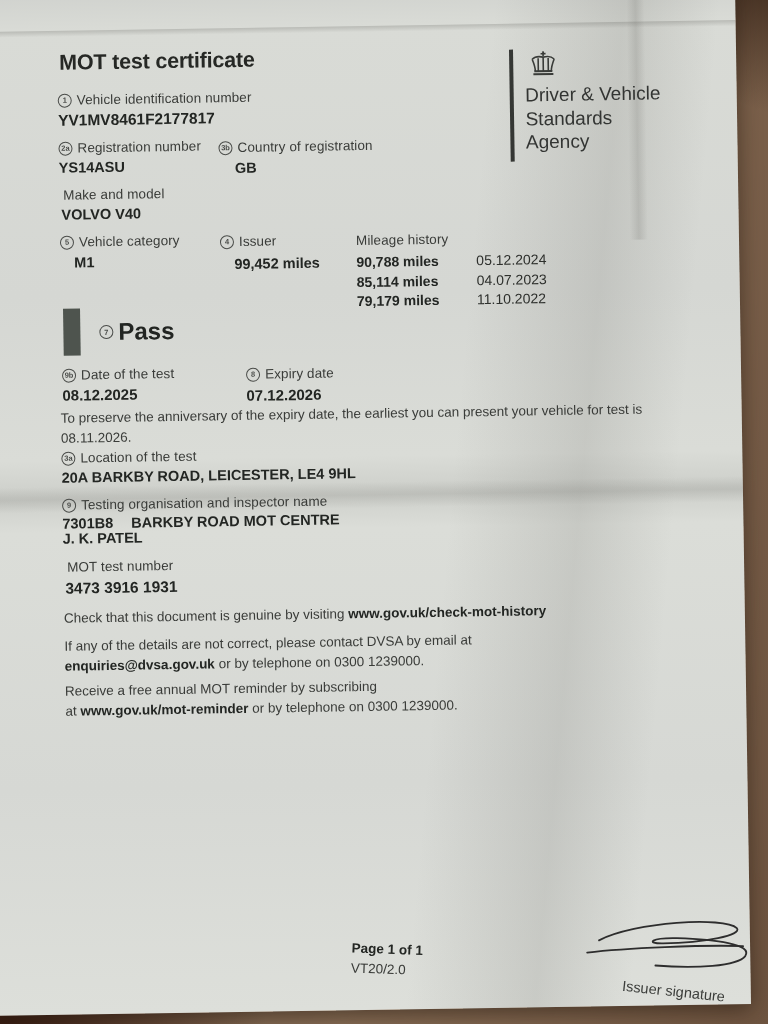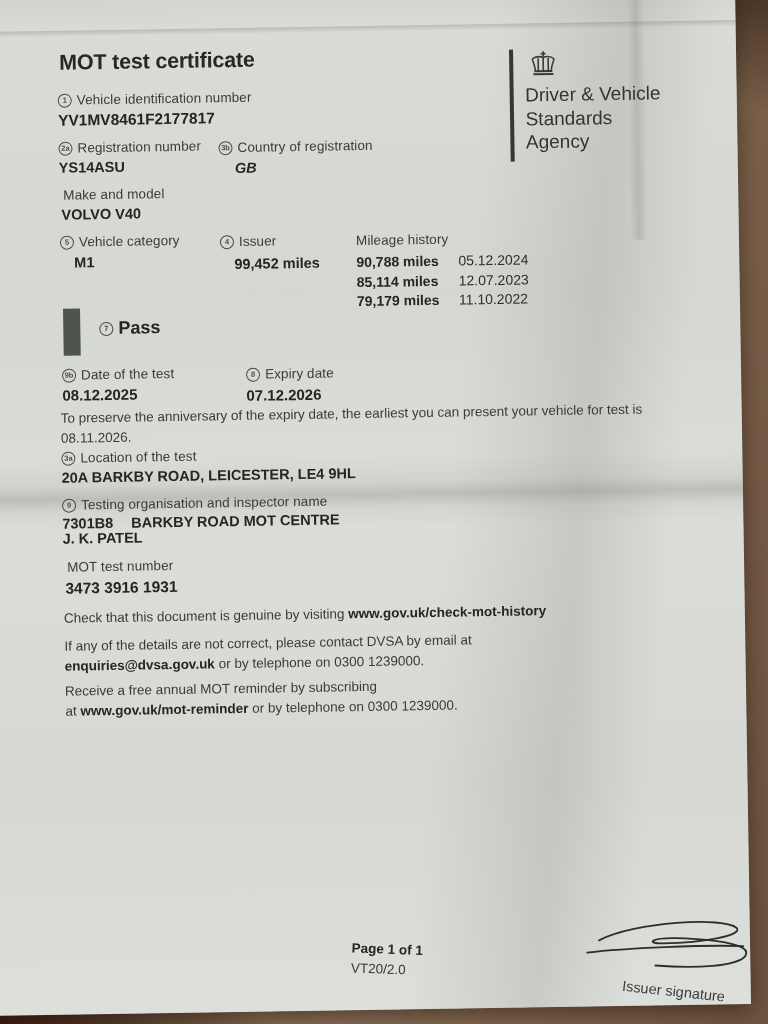--- a/index.html
+++ b/index.html
@@ -39,26 +39,26 @@
     vertical-align:-2px; flex:none;
   }
   .row { display:flex; align-items:center; }
   .title { font-size:21.5px; font-weight:bold; color:#26282
   5; color:#262825; letter-spacing:-0.2px; }
   .logo-bar { width:3.5px; height:112px; background:#35373
   4; background:#353734; }
   .logo-text { font-size:19px; line-height:23.5px; color:#333
   533; color:#333533; }
   .pass-bar { width:17px; height:47px; background:#4e544e; }
-  .pass-word { font-size:18px; font-weight:bold; color:#222522; }
+  .pass-word { font-size:24px; font-weight:bold; color:#222522; }
   .note { font-size:13.5px; color:#3a3c39; line-height:20px; }
   .b { font-weight:bold; color:#232623; }
   .hist-row { display:flex; font-size:14px; line-height:19.5px; }
   .hist-miles { font-weight:bold; width:102px; color:#232623; }
-  .hist-date { color:#2e302d; }
+  .hist-date { color:#2e302d;margin-left:18px; }
   .sig-label { font-size:14.5px; color:#3a3c39; }
 </style>
 </head>
 <body>
 
 <div class="corner-tr"></div>
 
 <div class="paper">
 
   <div class="abs title" style="left:80px; top:62px;">MOT test certificate</div>
@@ -92,21 +92,21 @@
   <div class="abs row" style="left:78px; top:152px;">
     <span class="num-badge">2a</span>
     <span class="lbl">Registration number</span>
   </div>
   <div class="abs val" style="left:78px; top:171px;">YS14ASU</div>
 
   <div class="abs row" style="left:238px; top:154px;">
     <span class="num-badge">3b</span>
     <span class="lbl">Country of registration</span>
   </div>
-  <div class="abs val" style="left:254px; top:174px;font-style:italic;">GB</div>
+  <div class="abs val" style="left:254px; top:174px;">GB</div>
 
   <div class="abs lbl" style="left:82px; top:199px;">Make and model</div>
   <div class="abs val" style="left:80px; top:218px;">VOLVO V40</div>
 
   <div class="abs row" style="left:78px; top:246px;">
     <span class="num-badge">5</span>
     <span class="lbl">Vehicle category</span>
   </div>
   <div class="abs val" style="left:92px; top:266px;">M1</div>
 
@@ -117,21 +117,21 @@
   <div class="abs val" style="left:252px; top:270px;">99,452 miles</div>
 
   <div class="abs lbl" style="left:374px; top:249px;">Mileage history</div>
   <div class="abs" style="left:374px; top:269px;">
     <div class="hist-row">
       <span class="hist-miles">90,788 miles</span>
       <span class="hist-date">05.12.2024</span>
     </div>
     <div class="hist-row">
       <span class="hist-miles">85,114 miles</span>
-      <span class="hist-date">12.07.2023</span>
+      <span class="hist-date">04.07.2023</span>
     </div>
     <div class="hist-row">
       <span class="hist-miles">79,179 miles</span>
       <span class="hist-date">11.10.2022</span>
     </div>
   </div>
 
   <div class="abs pass-bar" style="left:80px; top:320px;"></div>
   <div class="abs row" style="left:116px; top:330px;">
     <span class="num-badge">7</span>

